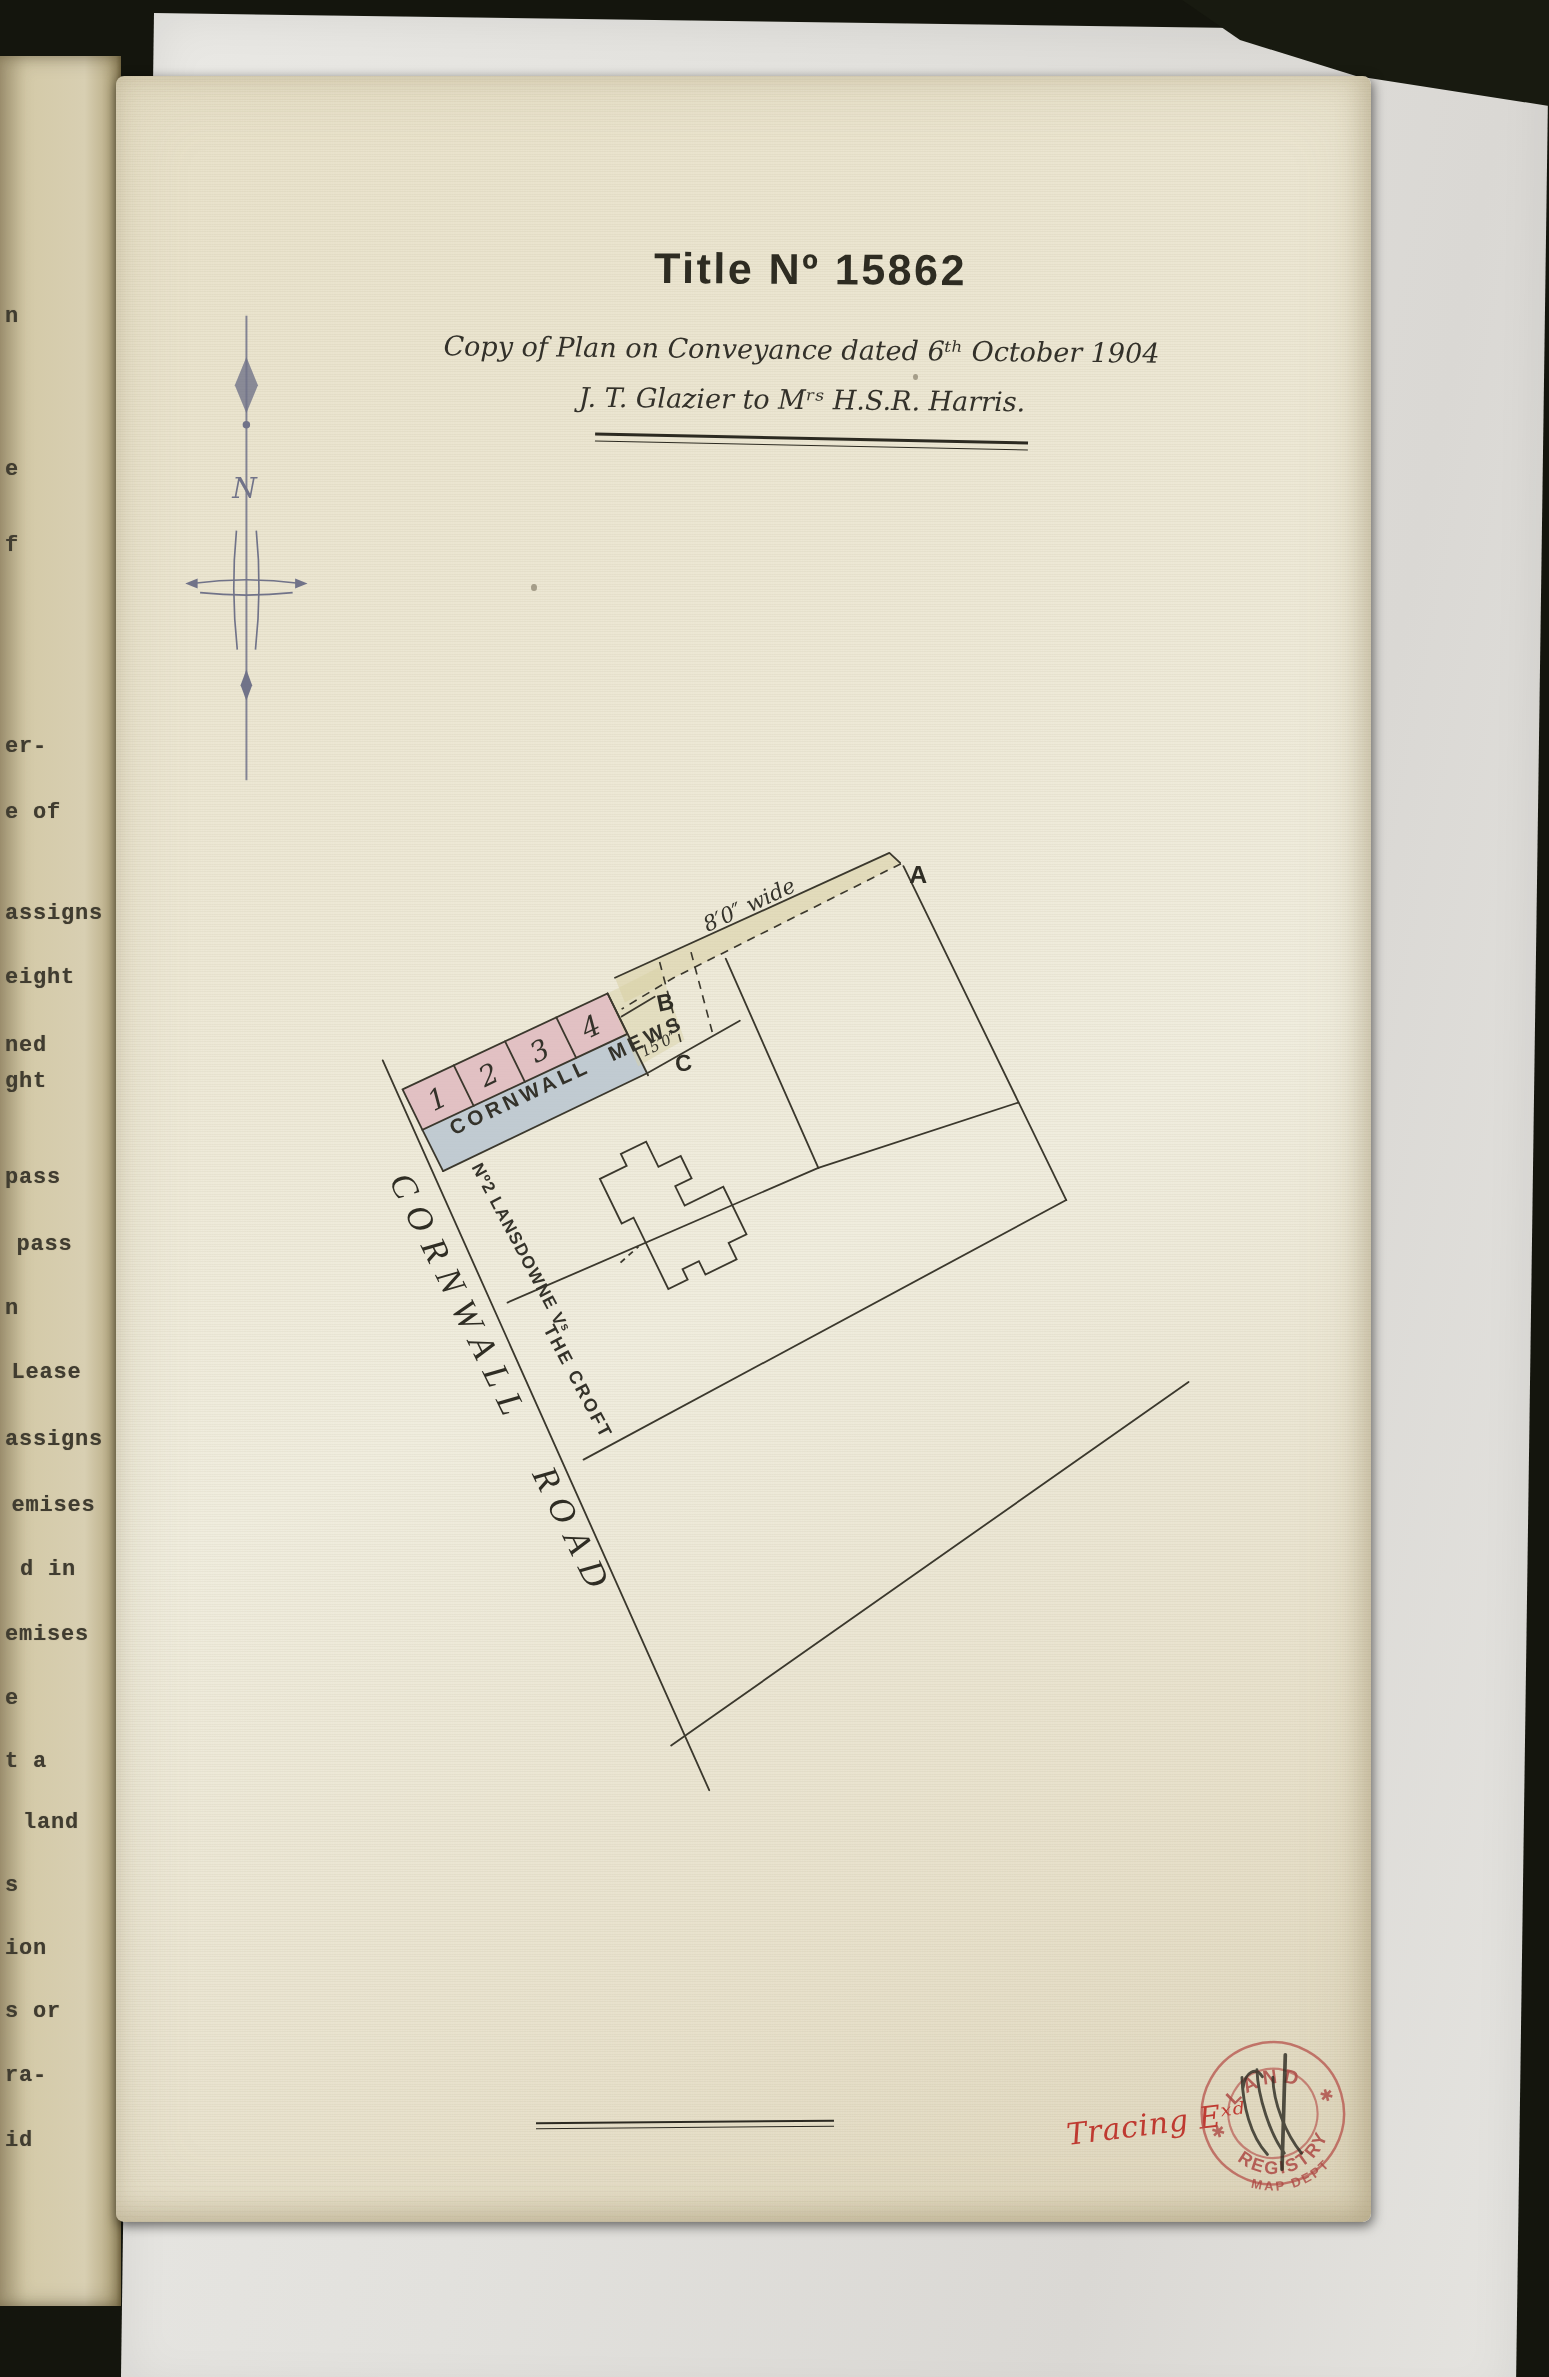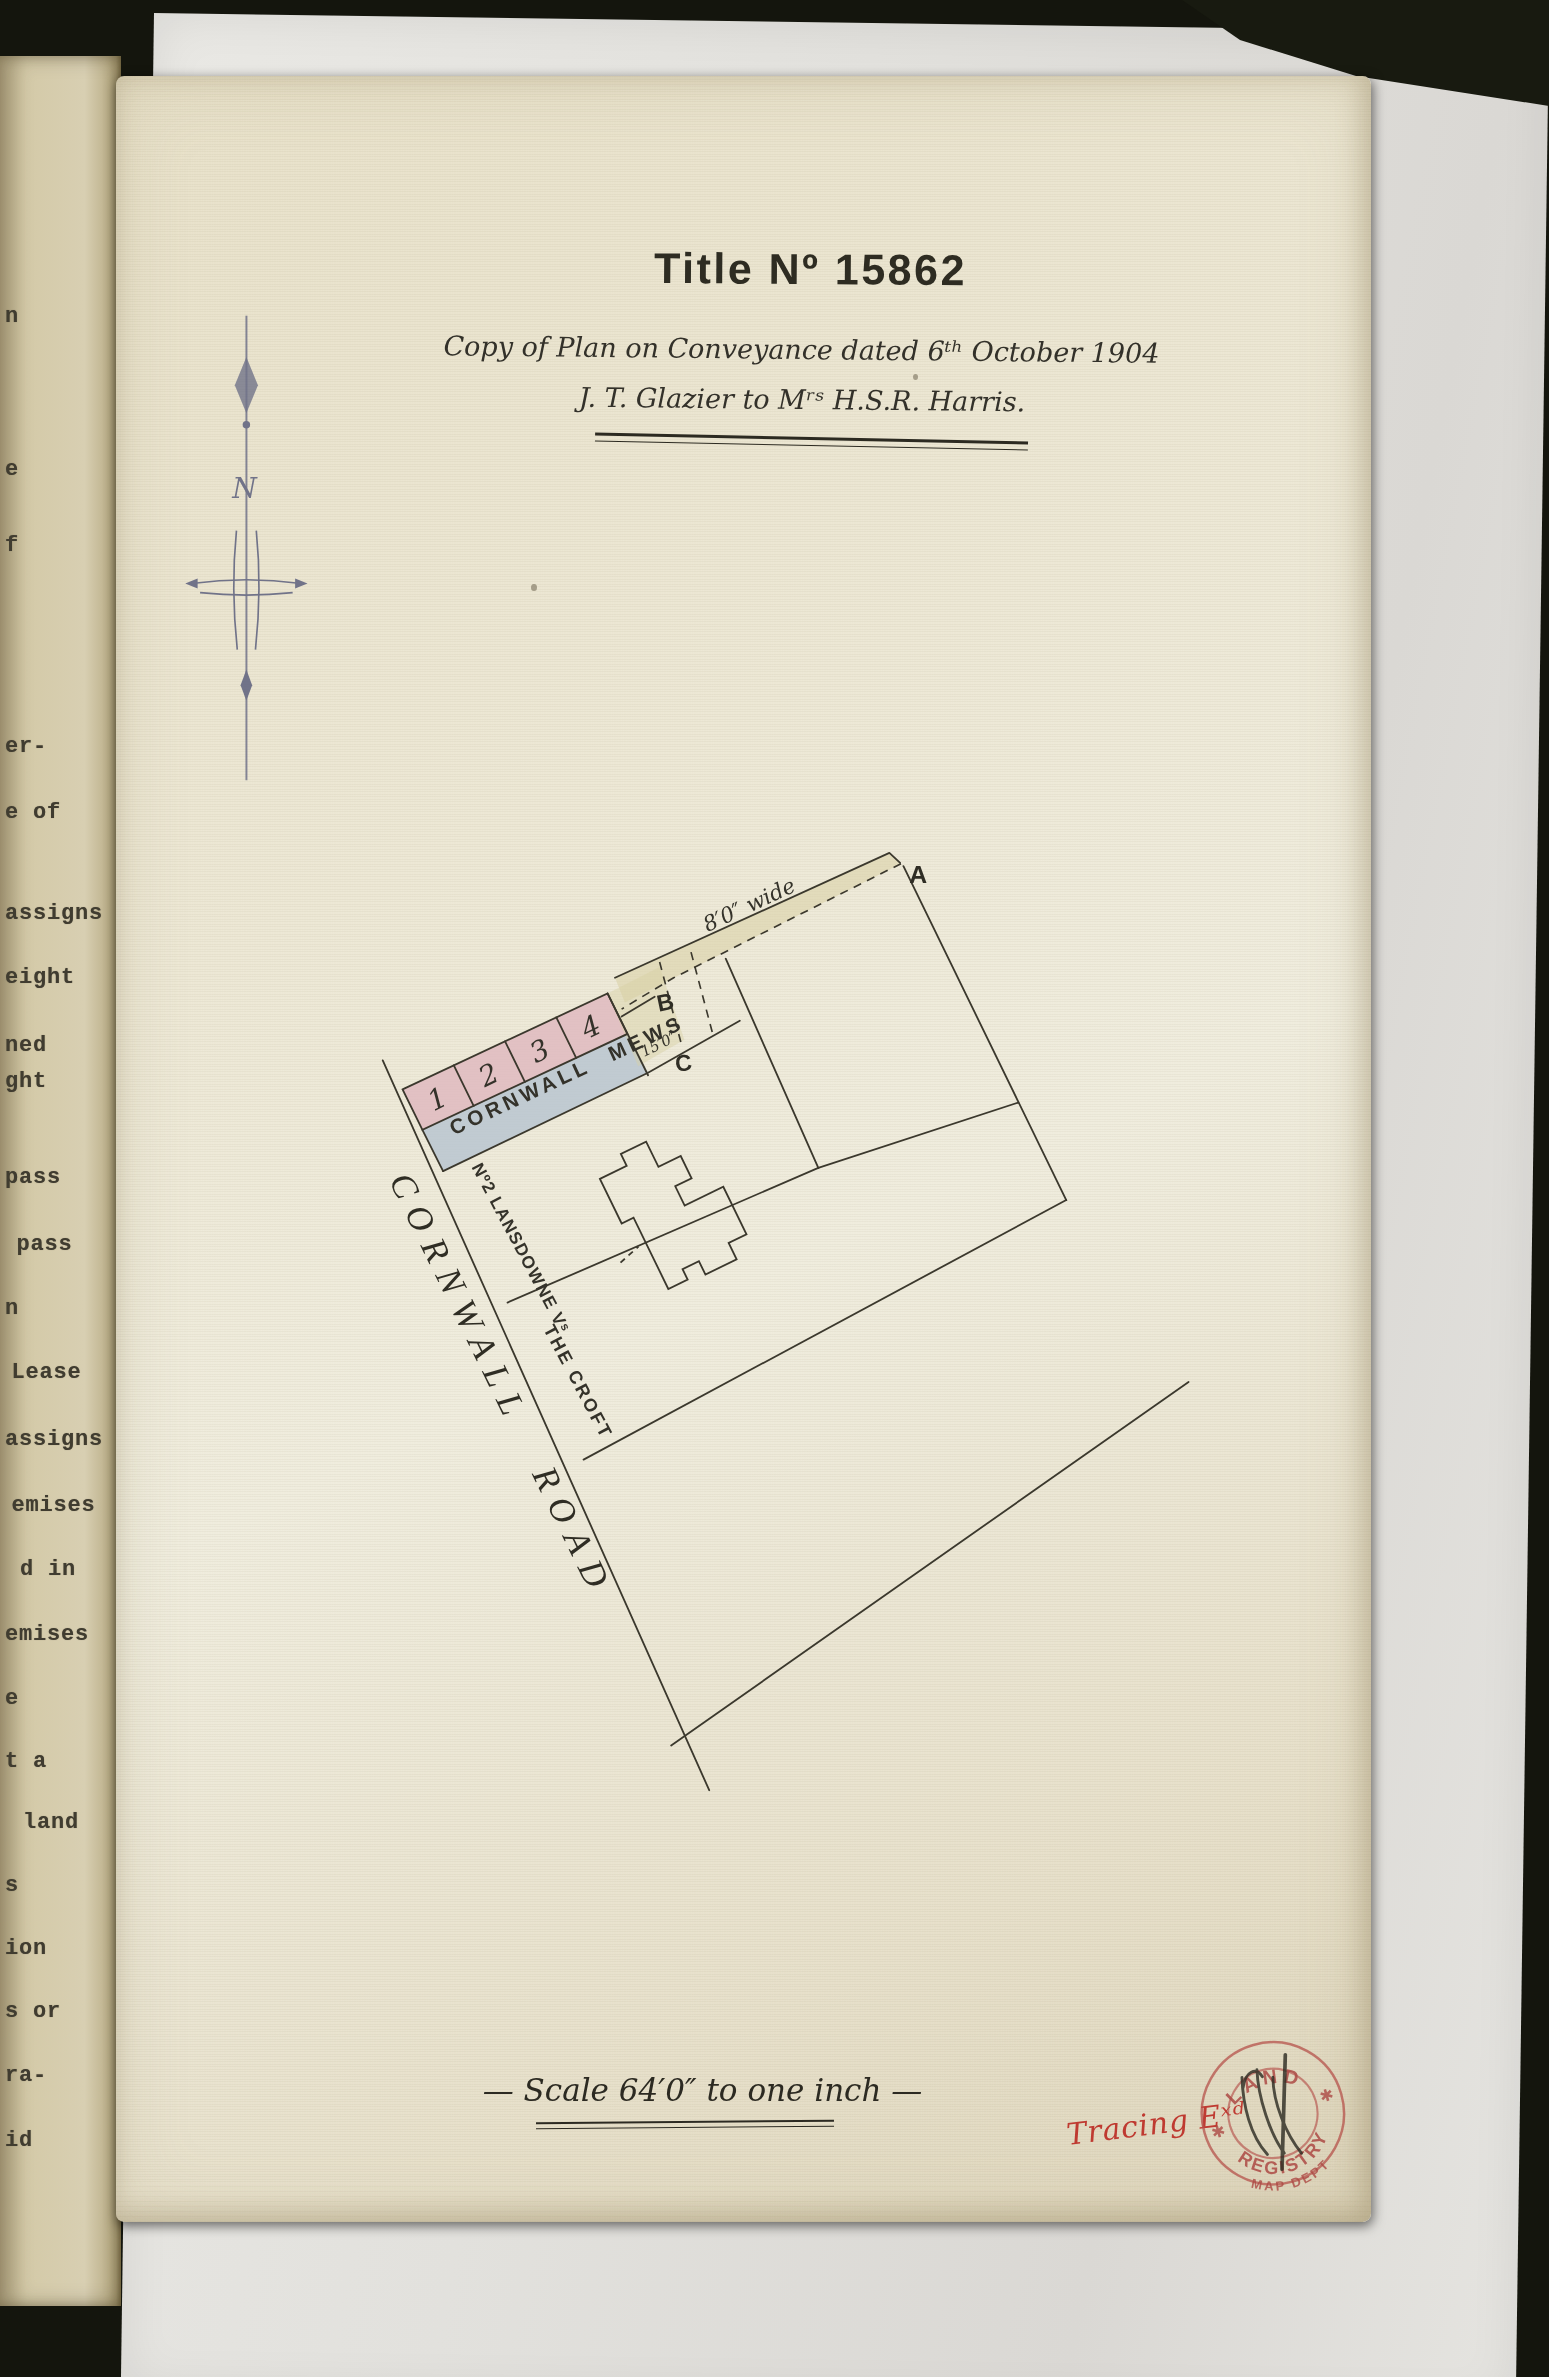--- a/index.html
+++ b/index.html
@@ -93,21 +93,20 @@
 
   <div class="cream-page"></div>
   <div class="speck" style="left:531px;top:584px;width:5.8px;height:7.4px"></div>
   <div class="speck" style="left:913px;top:374px;width:5px;height:5.8px"></div>
 
   <div class="doc-title">Title Nº 15862</div>
   <div class="doc-sub doc-sub1">Copy of Plan on Conveyance dated 6ᵗʰ October 1904</div>
   <div class="doc-sub doc-sub2">J. T. Glazier to Mʳˢ H.S.R. Harris.</div>
   <div class="sub-underline"></div>
 
-  <div class="scale-note">— Scale 64′0″ to one inch —</div>
   <div class="scale-underline"></div>
   <div class="tracing-note">Tracing Eˣᵈ</div>
 
   <svg width="1549" height="2377" viewBox="0 0 1874 2876" style="position:absolute;left:0;top:0;pointer-events:none">
 
     <g stroke="#5b5f7d" fill="none" stroke-width="2" opacity=".85">
       <line x1="298" y1="382" x2="298" y2="944"></line>
       <polygon points="298,432 312,466 298,500 284,466" fill="#5b5f7d" stroke="none" opacity=".8"></polygon>
       <circle cx="298" cy="514" r="4.5" fill="#5b5f7d" stroke="none"></circle>
       <text x="281" y="602" font-family="DejaVu Serif, serif" font-style="italic" font-size="34" fill="#5b5f7d" stroke="none">N</text>

